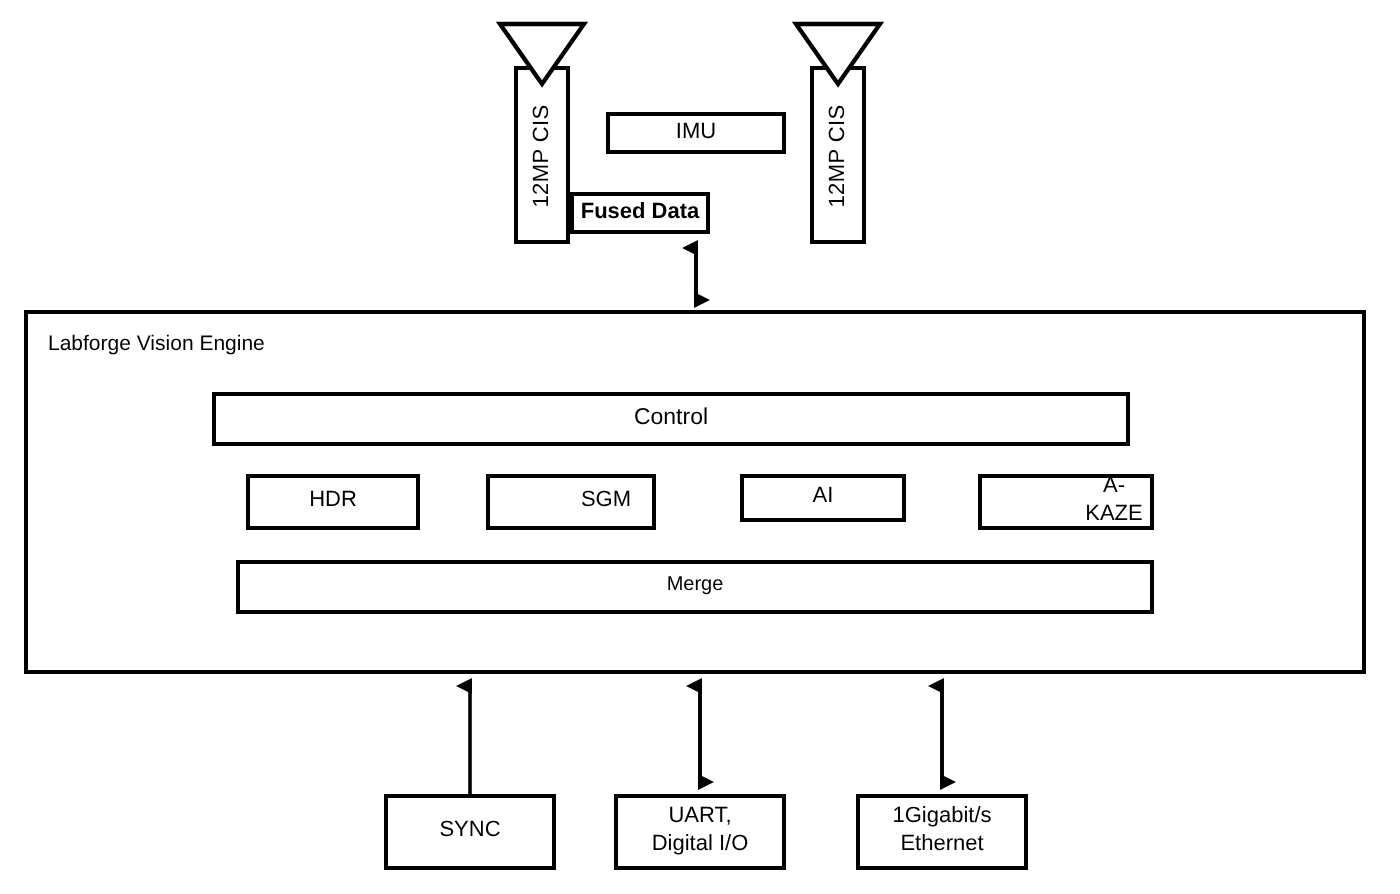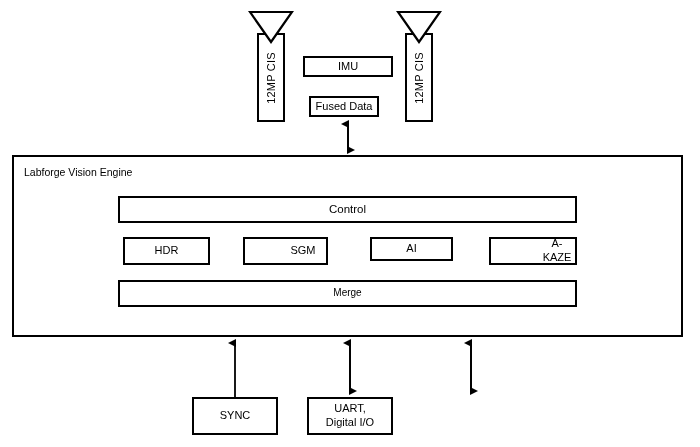--- a/index.html
+++ b/index.html
@@ -94,40 +94,40 @@
 
   <svg class="lens" style="left:396px; top:10px;" width="46" height="34" viewBox="0 0 46 34">
     <polygon points="2,2 44,2 23,32" fill="#ffffff" stroke="#000000" stroke-width="2.2"></polygon>
   </svg>
   <div class="sensor-box" style="left:405px; top:33px; width:28px; height:89px;">
     <span class="sensor-label">12MP CIS</span>
   </div>
 
   <div class="box" style="left:303px; top:56px; width:90px; height:21px;">IMU</div>
 
-  <div class="box" style="left:309px; top:96px; width:70px; height:21px;">Fused Data</div>
+  <div class="box" style="left:285px; top:96px; width:70px; height:21px;font-weight:bold;">Fused Data</div>
 
   <svg class="arrow" style="left:338px; top:117px;" width="20" height="40" viewBox="0 0 20 40">
     <defs>
       <marker id="arrUp" markerWidth="8" markerHeight="8" refX="4" refY="7" orient="auto" markerUnits="userSpaceOnUse">
         <polygon points="4,0 8,8 0,8" fill="#000000"></polygon>
       </marker>
       <marker id="arrDn" markerWidth="8" markerHeight="8" refX="4" refY="7" orient="auto" markerUnits="userSpaceOnUse">
         <polygon points="4,0 8,8 0,8" fill="#000000"></polygon>
       </marker>
     </defs>
     <line x1="10" y1="33" x2="10" y2="7" stroke="#000000" stroke-width="1.8" marker-end="url(#arrUp)"></line>
     <line x1="10" y1="7" x2="10" y2="33" stroke="#000000" stroke-width="1.8" marker-end="url(#arrDn)"></line>
   </svg>
 
   <div id="engine" style="left:12px; top:155px; width:671px; height:182px;">
     <div id="engine-title">Labforge Vision Engine</div>
   </div>
 
-  <div class="box" style="left:118px; top:196px; width:459px; height:27px; font-size:11.5px;">Control</div>
+  <div class="box" style="left:106px; top:196px; width:459px; height:27px; font-size:11.5px;">Control</div>
 
   <div class="box" style="left:123px; top:237px; width:87px; height:28px;">HDR</div>
   <div class="box" style="left:243px; top:237px; width:85px; height:28px;padding-left:35px;">SGM</div>
   <div class="box" style="left:370px; top:237px; width:83px; height:24px;">AI</div>
   <div class="box" style="left:489px; top:237px; width:88px; height:28px;padding-left:48px;">A-KAZE</div>
 
   <div class="box" style="left:118px; top:280px; width:459px; height:27px; font-size:10px;">Merge</div>
 
   <svg class="arrow" style="left:225px; top:336px;" width="20" height="62" viewBox="0 0 20 62">
     <defs>
@@ -166,14 +166,18 @@
 
   <div class="box" style="left:192px; top:397px; width:86px; height:38px;">
     <span>SYNC</span>
   </div>
 
   <div class="box" style="left:307px; top:397px; width:86px; height:38px; flex-direction:column;">
     <span class="multiline">UART,</span>
     <span class="multiline">Digital I/O</span>
   </div>
 
+  <div class="box" style="left:428px; top:397px; width:86px; height:38px; flex-direction:column;">
+    <span class="multiline">1Gigabit/s</span>
+    <span class="multiline">Ethernet</span>
+  </div>
 
 </div>
 
 </body></html>

